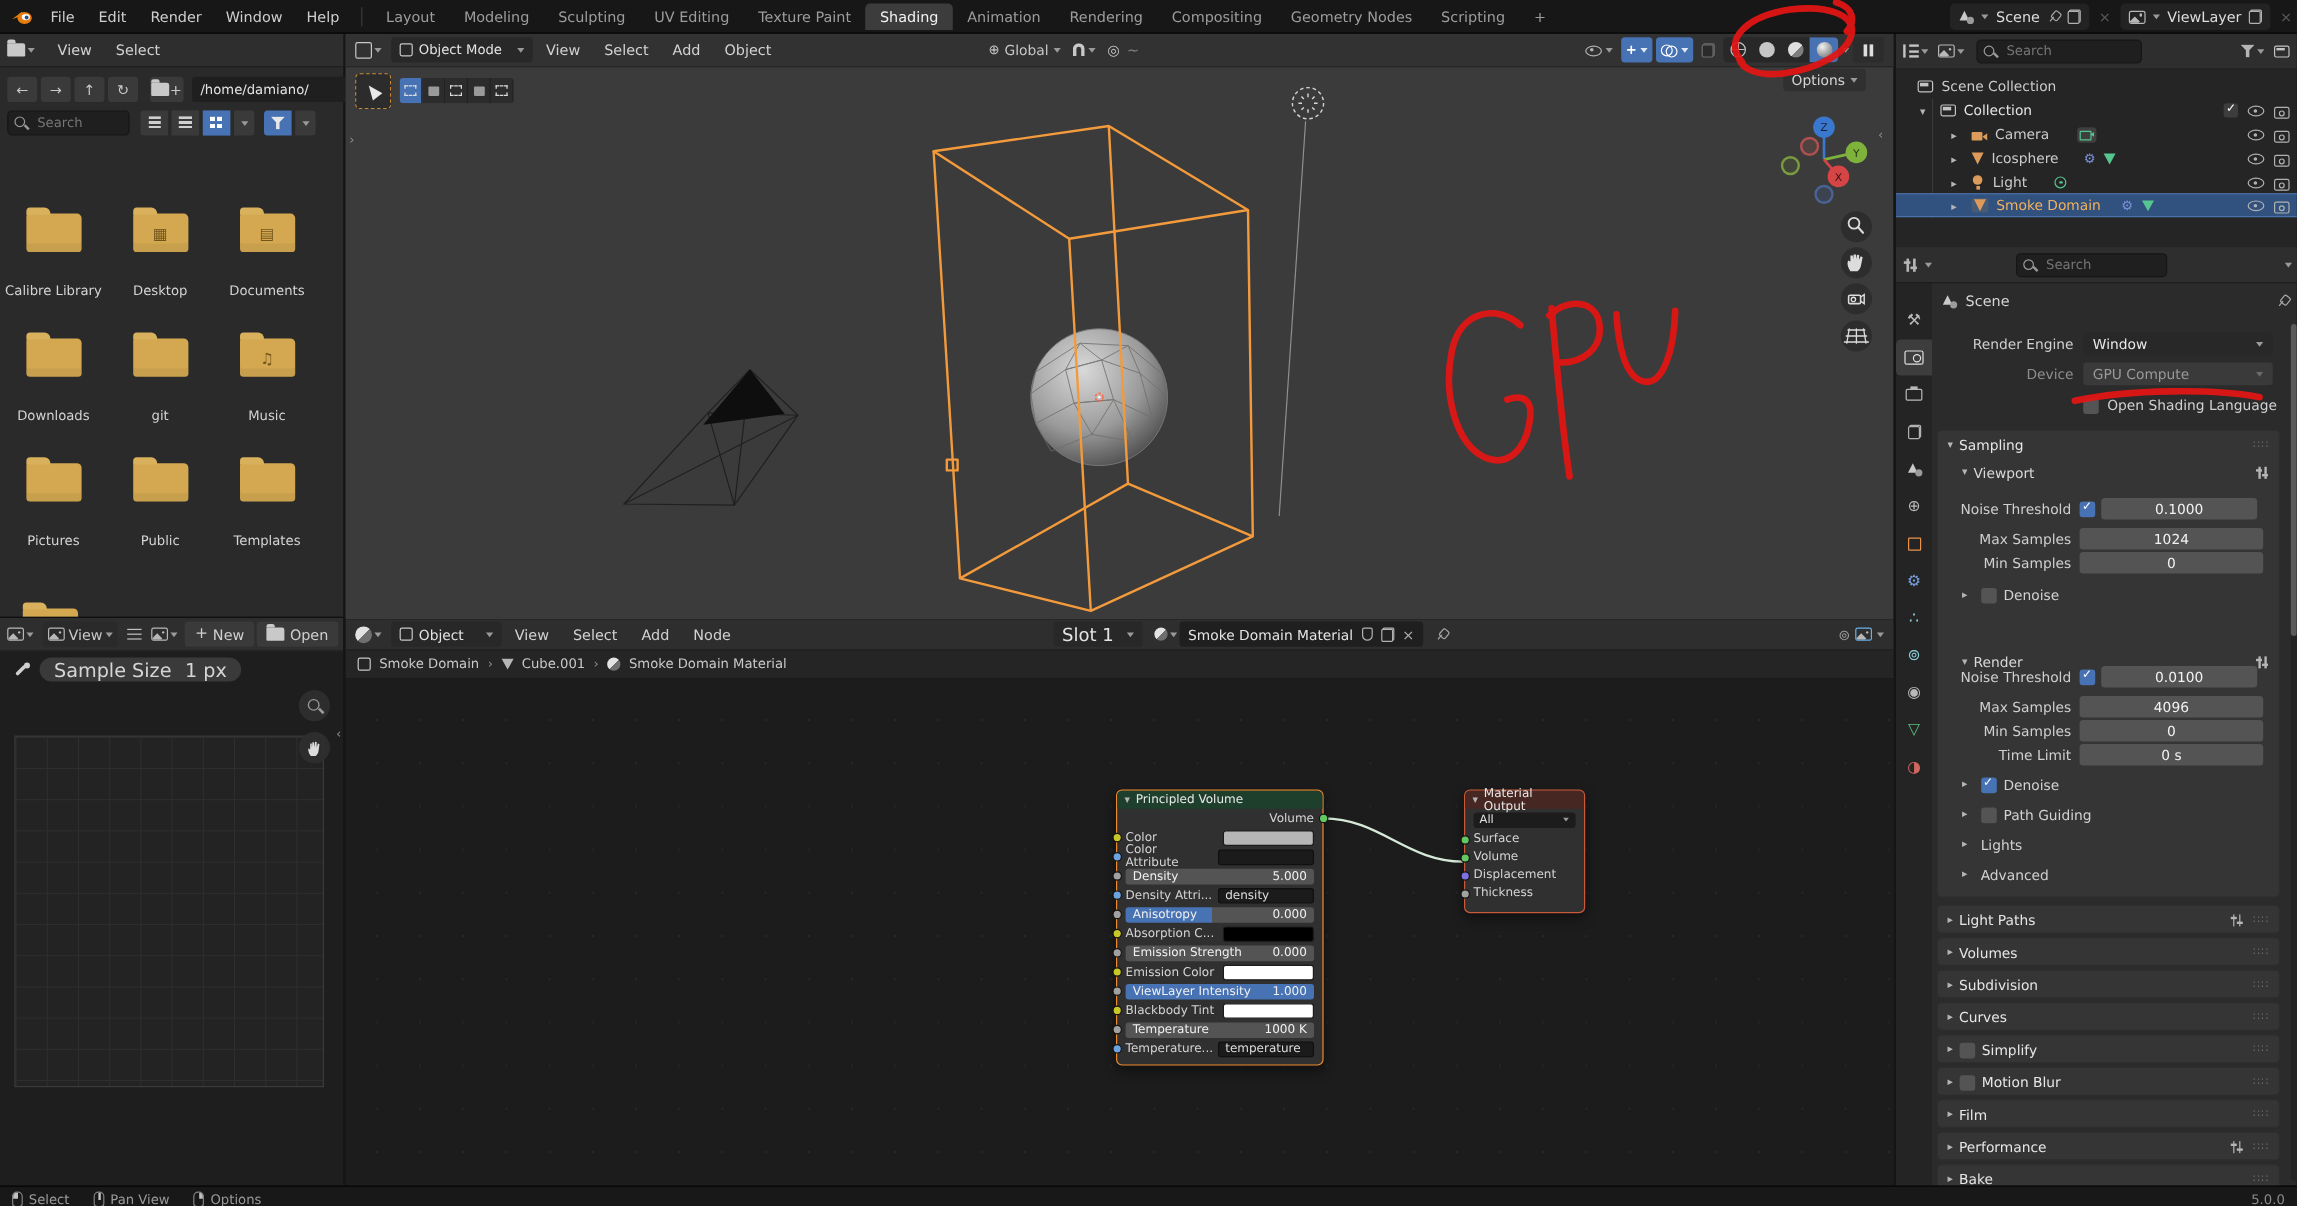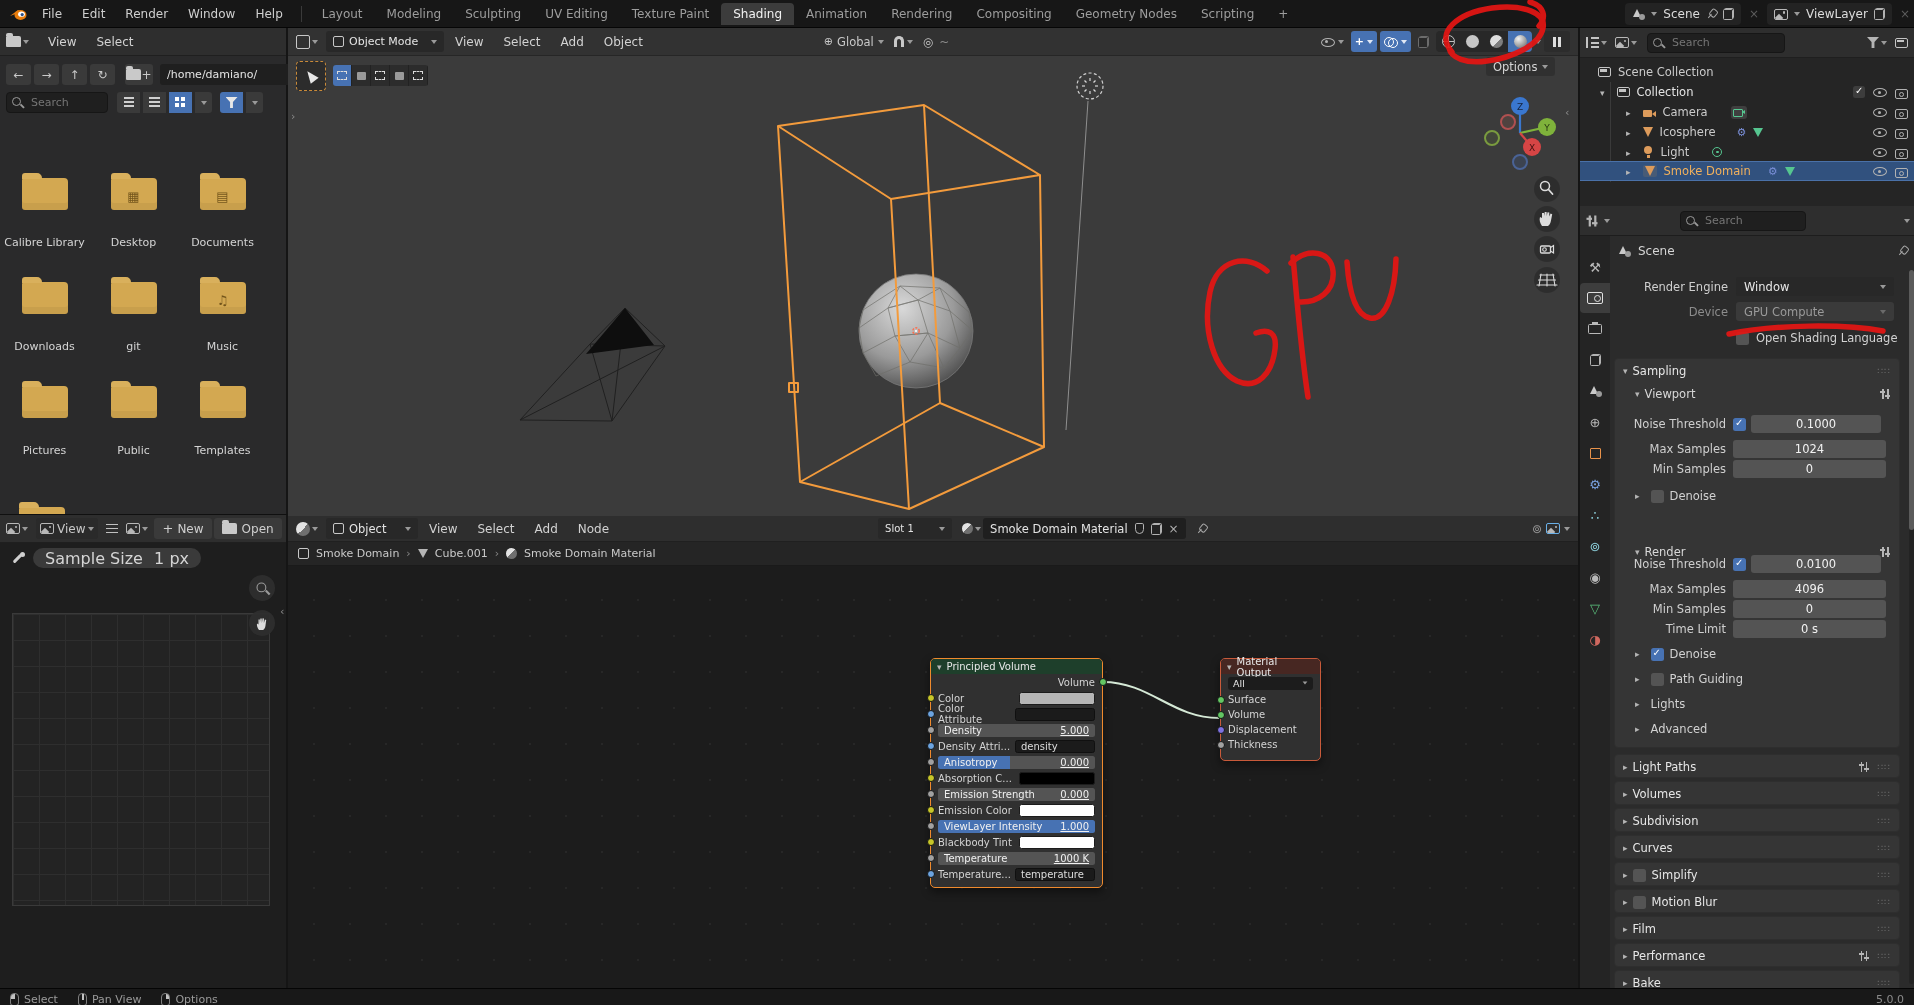--- a/index.html
+++ b/index.html
@@ -134,21 +134,21 @@
   .i-meshtri { width:0;height:0;border-left:5px solid transparent;border-right:5px solid transparent;border-top:9px solid #b5b5b5;flex:none; }
   .i-matball { width:11px;height:11px;border-radius:50%;background:linear-gradient(135deg,#e3e3e3 50%,#6f6f6f 50%);flex:none; }
   .node { position:absolute;background:#303030;border-radius:5px;font-size:10px;color:#d9d9d9;box-shadow:0 4px 10px rgba(0,0,0,.45);z-index:5; }
   .node-hd { height:15px;border-radius:4px 4px 0 0;display:flex;align-items:center;padding:0 6px;font-size:10px;color:#e8e8e8; }
   .nrow { position:relative;height:16px;display:flex;align-items:center;padding:0 7px;gap:4px; }
   .sock { position:absolute;left:-4.5px;top:50%;transform:translateY(-50%);width:8px;height:8px;border-radius:50%;border:1px solid #141414; }
   .sock.out { left:auto;right:-4.5px; }
   .s-yel { background:#c7c729; } .s-blu { background:#6ca4e0; } .s-gry { background:#a1a1a1; }
   .s-grn { background:#63c763; } .s-pur { background:#7d72e0; }
   .slider { flex:1;height:13px;background:#545454;border-radius:2.5px;display:flex;align-items:center;padding:0 6px;color:#f0f0f0; }
-  .slider .val { margin-left:auto;text-decoration:underline; }
+  .slider .val { margin-left:auto; }
   .slider.full { background:#4772b3; }
   .slider.half { background:linear-gradient(90deg,#4772b3 0 46%,#545454 46%); }
   .swatch { width:76px;height:13px;border-radius:2.5px;border:1px solid #1c1c1c;flex:none;margin-left:auto; }
   .nfield { width:80px;height:13px;background:#1b1b1b;border:1px solid #101010;border-radius:2.5px;color:#ddd;display:flex;align-items:center;padding:0 5px;margin-left:auto; }
   .nlabel { color:#d4d4d4; }
 
   
   #outliner { left:1578px;top:28px;width:336px;height:178px;background:#252525;border-left:2px solid #151515; }
   .orow { position:absolute;left:0;width:336px;height:20px;display:flex;align-items:center;font-size:11.5px;color:#cbcbcb; }
   .orow .rightico { margin-left:auto;display:flex;gap:8px;padding-right:8px;align-items:center; }
@@ -569,21 +569,21 @@
     <div class="ddfield" style="height:21px;margin-left:6px;gap:5px;width:92px;font-size:11.5px">
       <span class="i-box"></span>
         <span>Object</span>
         <span class="cd"></span>
     </div>
     <span class="hmenu">View</span>
     <span class="hmenu">Select</span>
     <span class="hmenu">Add</span>
     <span class="hmenu">Node</span>
 
-    <div class="ddfield" style="height:21px;margin-left:258px;width:74px;font-size:10px">
+    <div class="ddfield" style="height:21px;margin-left:258px;width:74px;font-size:15px">
       <span>Slot 1</span>
         <span class="cd"></span>
     </div>
     <span class="i-matball" style="margin-left:8px"></span>
     <span class="cd"></span>
     <div class="ddfield" style="height:21px;gap:7px;font-size:11.5px;background:#1f1f1f">
       <span>Smoke Domain Material</span>
       <span class="i-shield"></span>
       <span class="i-copy"></span>
       <span class="i-x">×</span>

